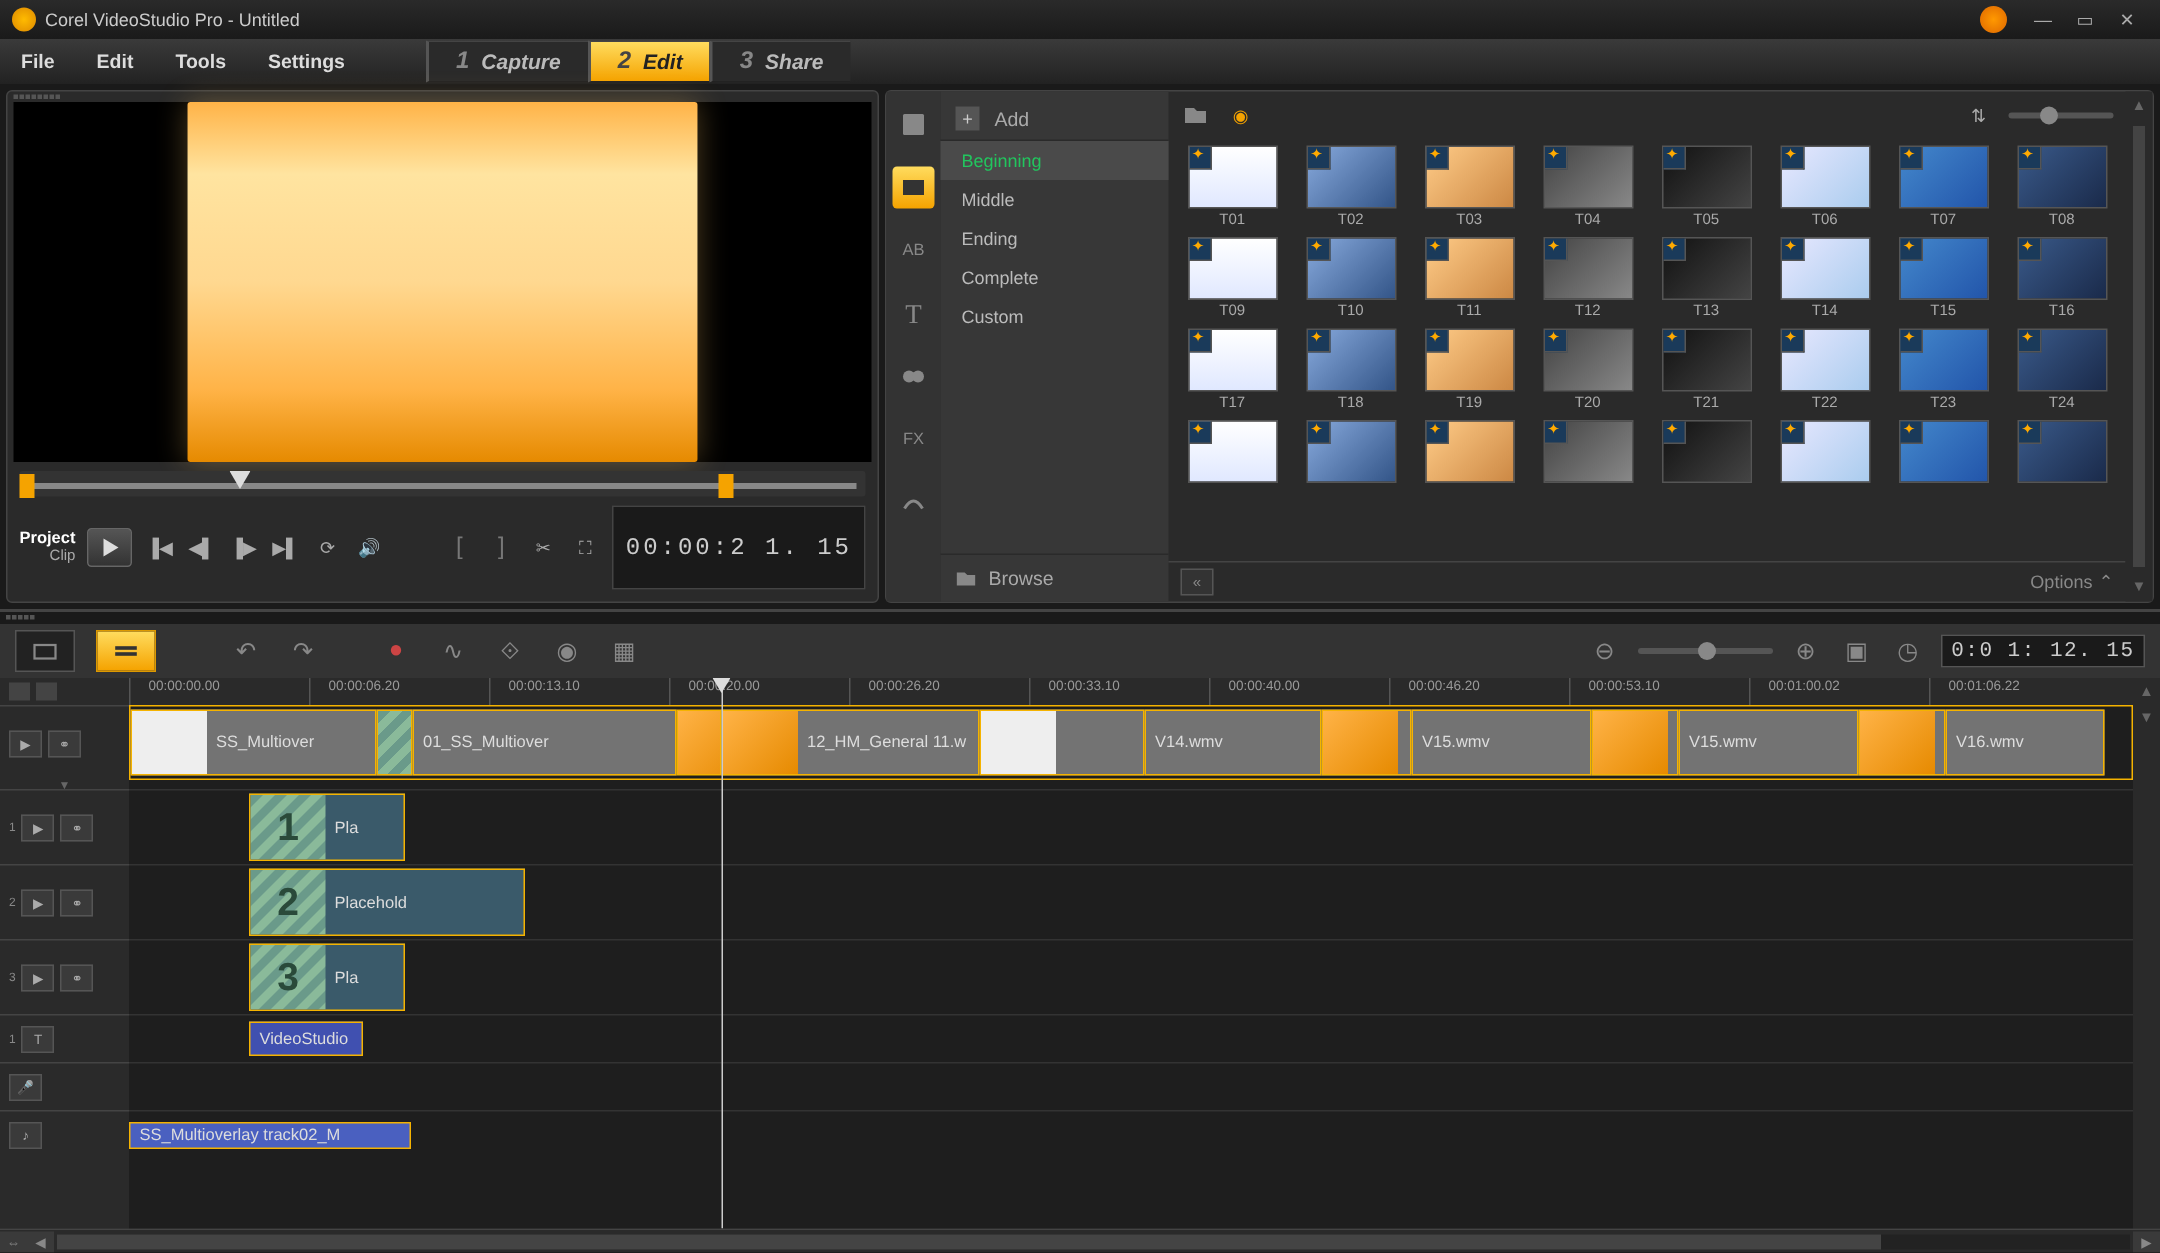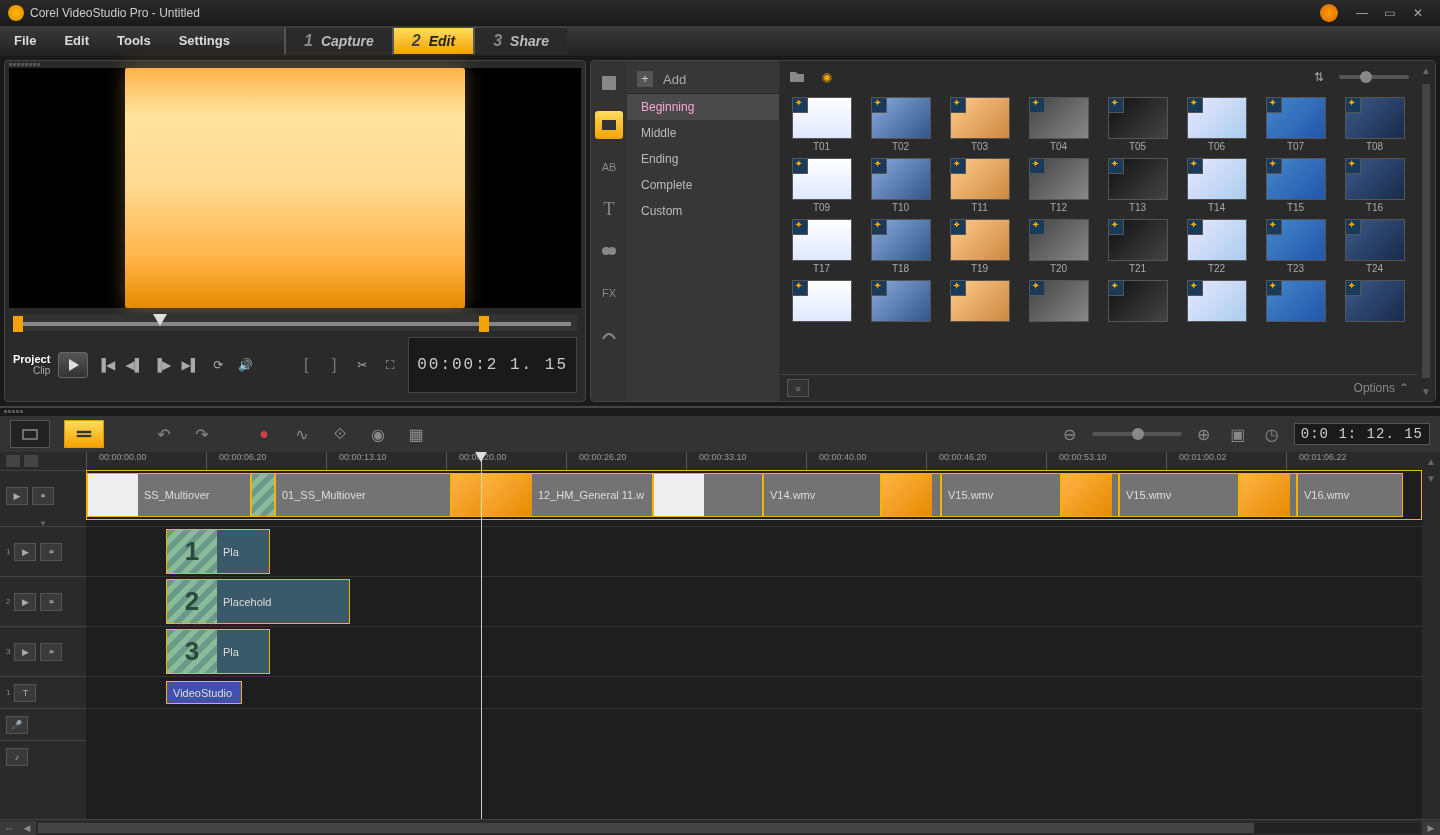--- a/index.html
+++ b/index.html
@@ -36,21 +36,21 @@
 .mark-btn { color: #777; font-size: 16px; }
 .timecode { margin-left: auto; font-family: "Courier New", monospace; font-size: 16px; letter-spacing: 2px; background: #1a1a1a; padding: 18px 8px; color: #ccc; border: 1px solid #444; }
 .library-pane { flex: 1; display: flex; border: 1px solid #444; border-radius: 4px; background: #2a2a2a; }
 .lib-tabs { width: 36px; background: #333; display: flex; flex-direction: column; align-items: center; padding-top: 8px; gap: 14px; }
 .lib-tab { width: 28px; height: 28px; display: flex; align-items: center; justify-content: center; color: #888; cursor: pointer; font-size: 11px; font-weight: normal; }
 .lib-tab.active { background: linear-gradient(#ffdc5e,#f5a300); color: #333; border-radius: 3px; }
 .lib-cats { width: 152px; background: #373737; display: flex; flex-direction: column; padding-top: 4px; }
 .add-row { display: flex; align-items: center; padding: 6px 10px; color: #aaa; cursor: pointer; font-size: 13px; border-bottom: 1px solid #2a2a2a; }
 .add-row .plus { background: #555; width: 16px; height: 16px; display: inline-flex; align-items: center; justify-content: center; margin-right: 10px; font-size: 12px; color: #ccc; }
 .cat-item { padding: 6px 14px; font-size: 12px; color: #bbb; cursor: pointer; }
-.cat-item.active { background: #4a4a4a; color: #f9a8d4; }
+.cat-item.active { background: #4a4a4a; color: #22c55e; }
 .browse-row { margin-top: auto; padding: 8px 10px; display: flex; align-items: center; gap: 8px; color: #aaa; font-size: 13px; cursor: pointer; border-top: 1px solid #2a2a2a; }
 .lib-grid-wrap { flex: 1; display: flex; flex-direction: column; }
 .lib-toolbar { height: 32px; display: flex; align-items: center; padding: 0 8px; gap: 10px; }
 .lib-toolbar .spacer { flex: 1; }
 .slider { width: 70px; height: 4px; background: #555; border-radius: 2px; position: relative; }
 .slider-thumb { position: absolute; top: -4px; left: 30%; width: 12px; height: 12px; background: #888; border-radius: 50%; }
 .lib-grid { flex: 1; overflow-y: auto; padding: 4px 8px; display: grid; grid-template-columns: repeat(8, 1fr); gap: 6px 10px; align-content: start; }
 .thumb { display: flex; flex-direction: column; align-items: center; cursor: pointer; }
 .thumb-img { width: 60px; height: 42px; background: linear-gradient(135deg, #3a5a8a, #1a2a4a); border: 1px solid #555; position: relative; }
 .thumb-img::before { content: ""; position: absolute; top: 0; left: 0; width: 14px; height: 14px; background: #1a3a5a; border-right: 1px solid #555; border-bottom: 1px solid #555; }
@@ -212,20 +212,26 @@
     <div class="lib-cats">
       <div class="add-row">
           <span class="plus">+</span>
           <span>Add</span>
         </div>
       <div class="cat-item active">Beginning</div>
       <div class="cat-item">Middle</div>
       <div class="cat-item">Ending</div>
       <div class="cat-item">Complete</div>
       <div class="cat-item">Custom</div>
+      <div class="browse-row">
+          <svg viewBox="0 0 16 16" style="width:14px;height:14px;fill:#888">
+            <path d="M1 3h6l2 2h6v8H1z"></path>
+          </svg>
+          <span>Browse</span>
+        </div>
     </div>
     <div class="lib-grid-wrap">
       <div class="lib-toolbar">
         <div class="t-btn">
             <svg viewBox="0 0 16 16" style="fill:#888">
               <path d="M1 3h6l2 2h6v8H1z"></path>
             </svg>
           </div>
         <div class="t-btn" style="color:#f5a300">◉</div>
         <div class="spacer"></div>
@@ -541,20 +547,25 @@
             </div>
             <span class="clip-label">Pla</span>
           </div>
       </div>
       <div class="track-row small">
         <div class="clip title" style="left:80px;width:76px;top:4px;bottom:4px">
             <span class="clip-label">VideoStudio</span>
           </div>
       </div>
       <div class="track-row small"></div>
+      <div class="track-row small">
+        <div class="clip audio" style="left:0;width:188px">
+            <span class="clip-label">SS_Multioverlay track02_M</span>
+          </div>
+      </div>
     </div>
     <div class="vscroll">
         <span>▲</span>
         <span>▼</span>
       </div>
   </div>
   <div class="hscroll">
     <div class="hscroll-btn">⇔</div>
     <div class="hscroll-btn">◀</div>
     <div class="hscroll-track">

